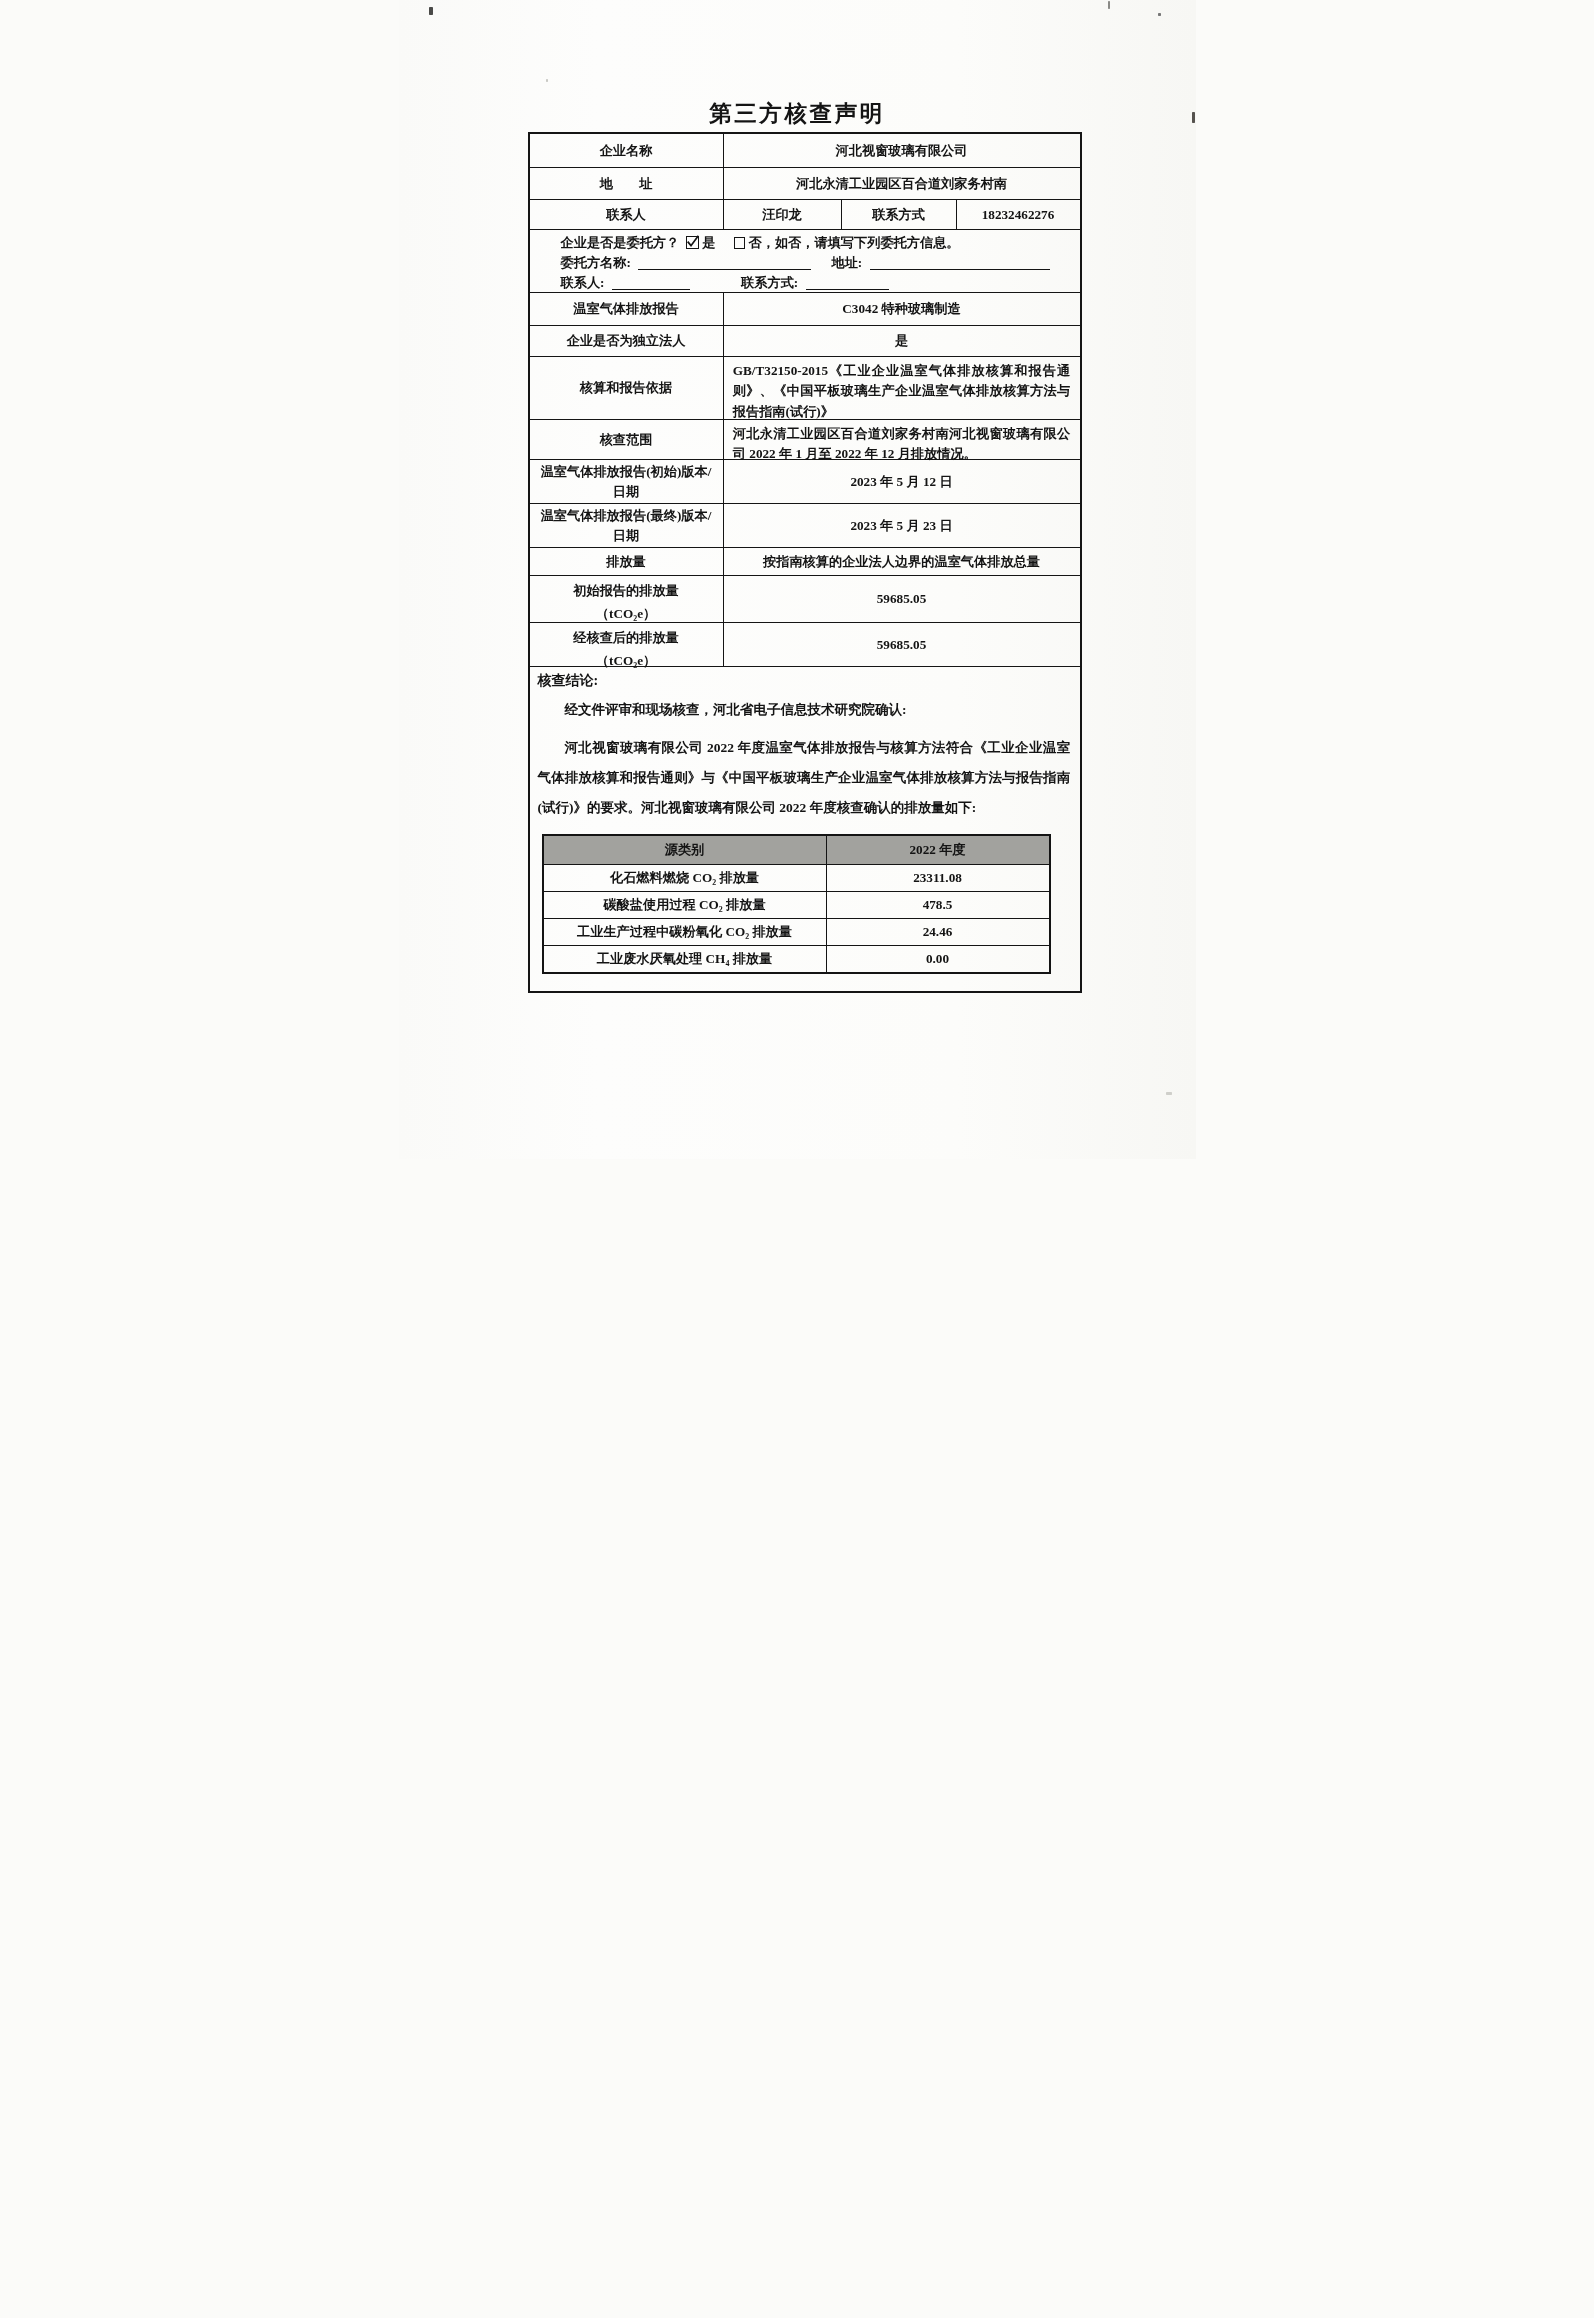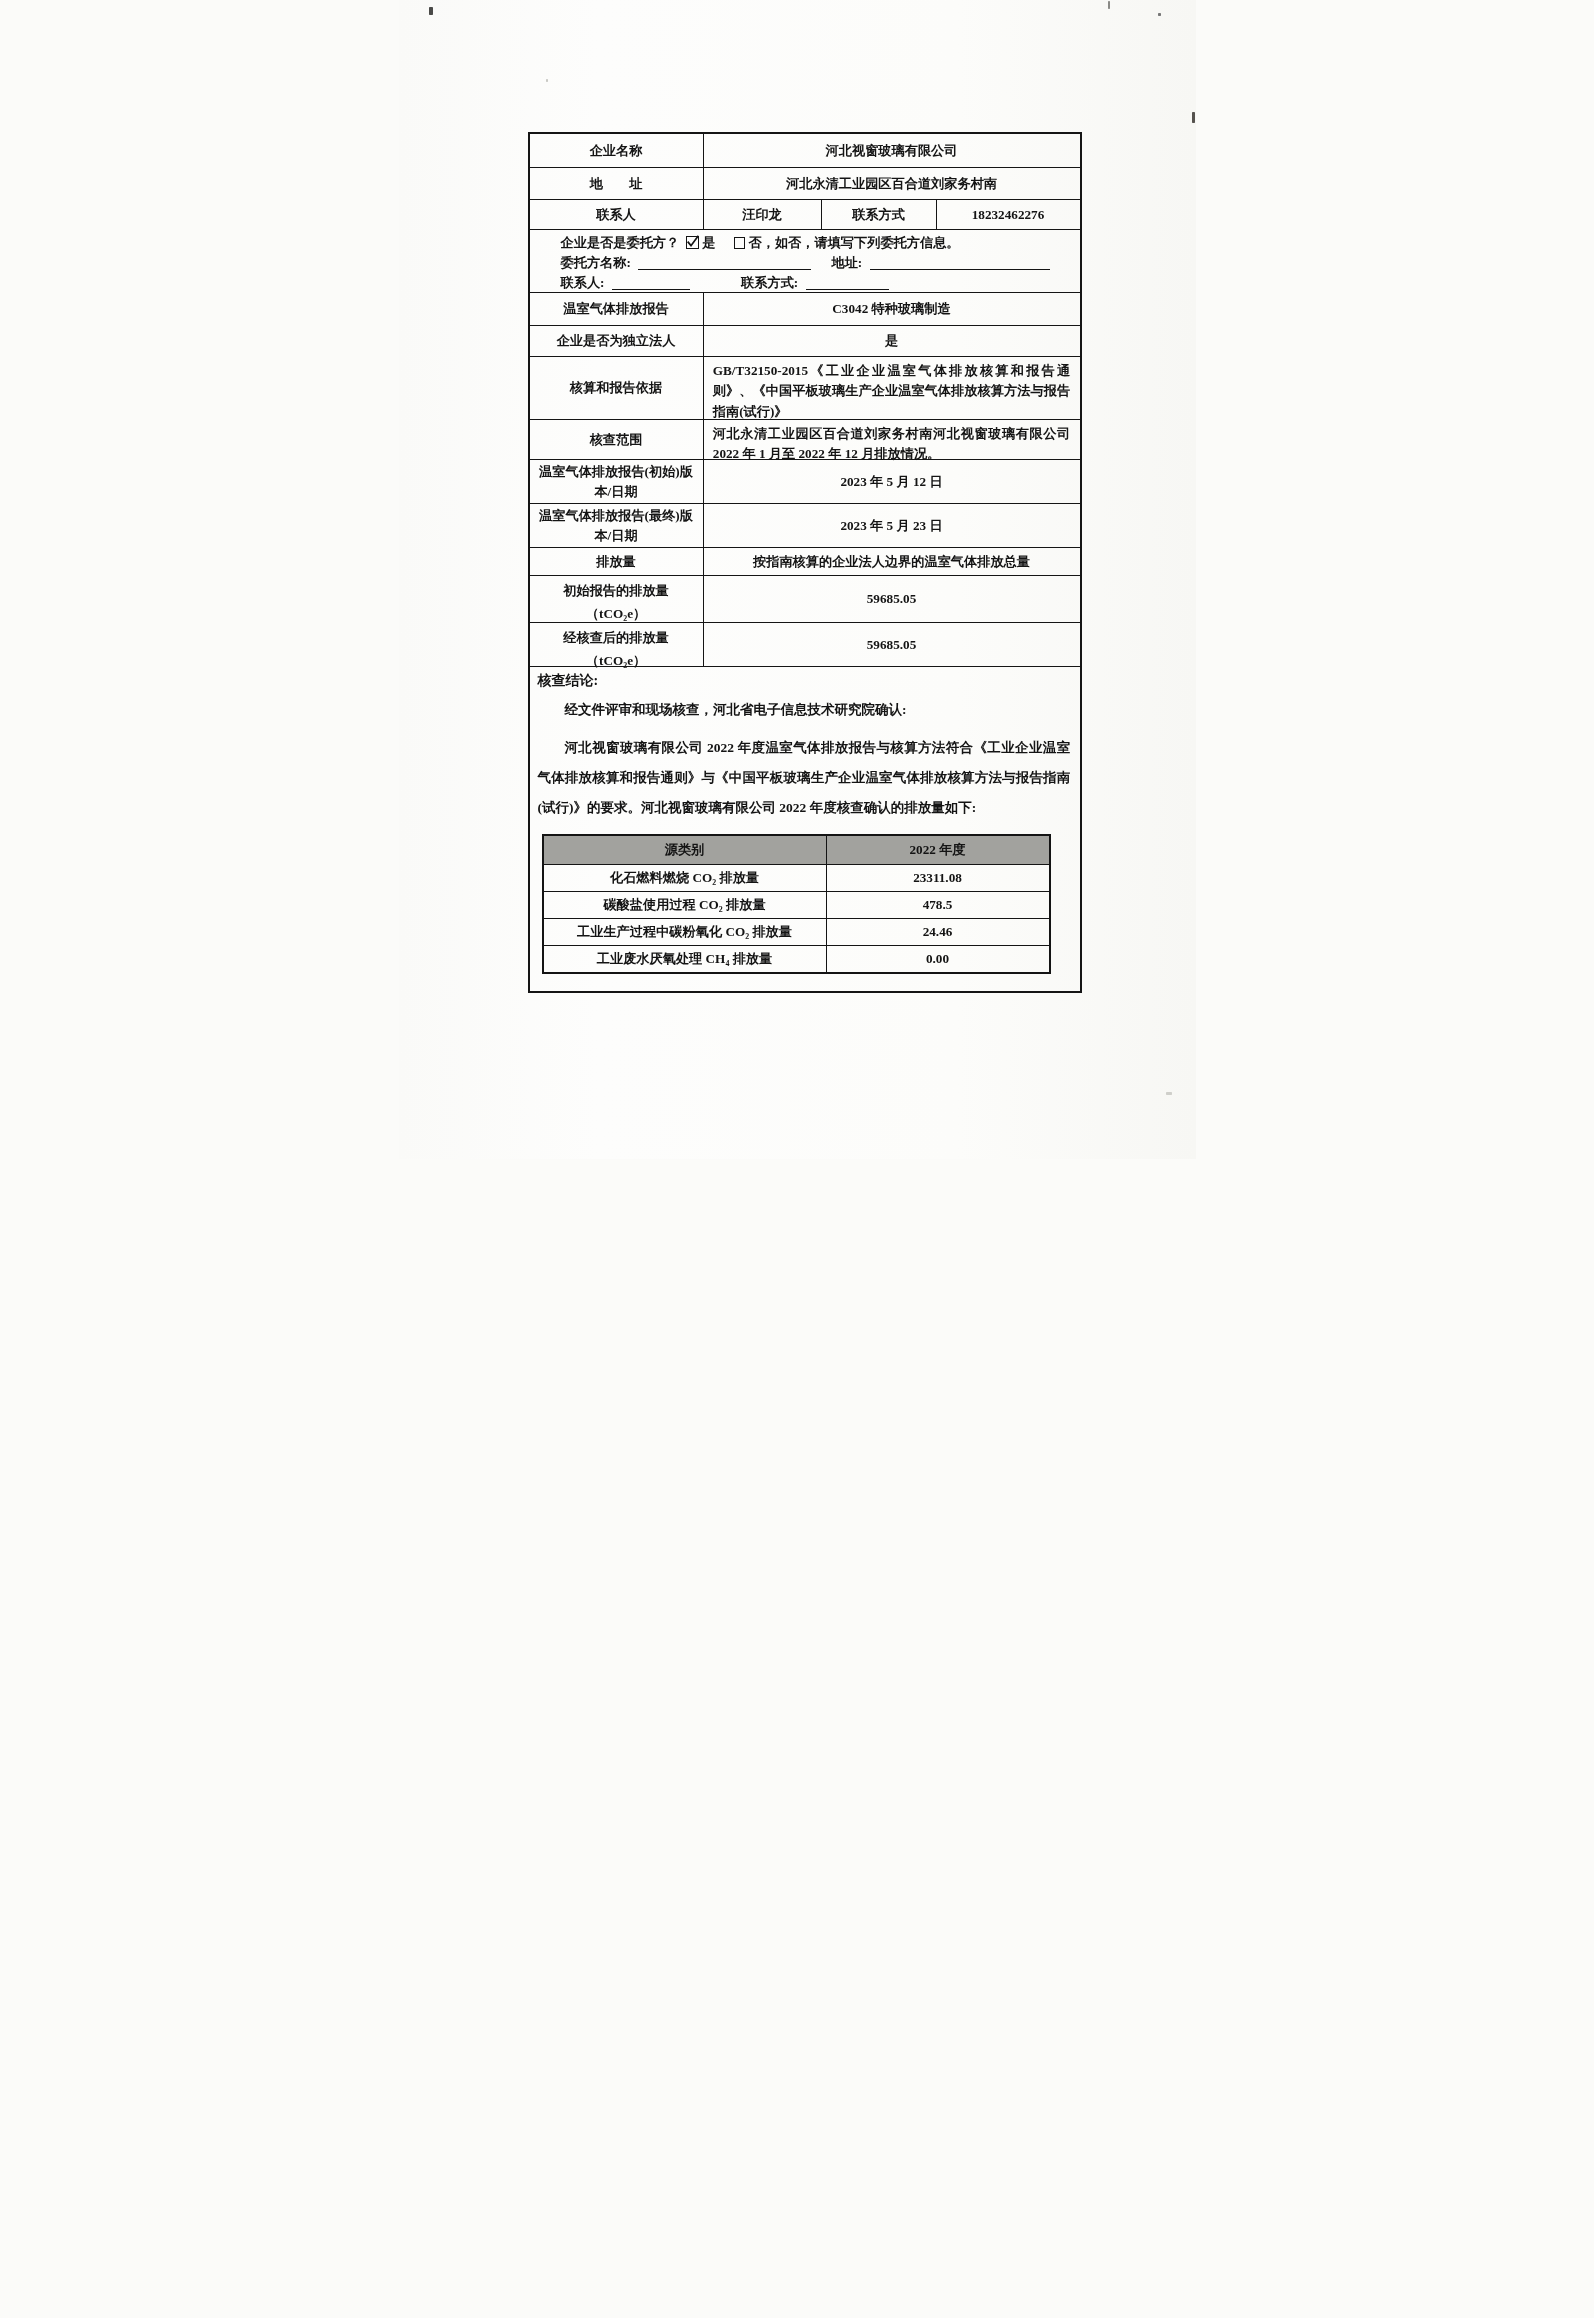--- a/index.html
+++ b/index.html
@@ -25,21 +25,21 @@
     position:absolute;left:129px;top:132px;width:554px;
     border:2px solid #151515;box-sizing:border-box;
     font-weight:700;
   }
   .trow{display:flex;box-sizing:border-box;border-bottom:1.3px solid #151515;}
   .trow:last-child{border-bottom:none;}
   .cell{
     box-sizing:border-box;display:flex;align-items:center;justify-content:center;
     text-align:center;font-size:13.2px;padding:1.3px 5.3px;line-height:1.45;
   }
-  .cell.lab{width:174px;flex:none;border-right:1.3px solid #151515;}
+  .cell.lab{width:194px;flex:none;border-right:1.3px solid #151515;}
   .cell.val{flex:1;}
   .cell.left{justify-content:flex-start;text-align:justify;padding:4px 9.3px;display:block;}
   .wide-gap{white-space:pre-wrap;}
   .lab2{display:block;padding-top:4px;}
   .h51{height:34px}.h48{height:32px}.h46{height:30px}.h95{height:63px}
   .h50{height:33px}.h47{height:31px}.h61{height:40px}.h67{height:44px}
   .h42{height:28px}.h71{height:47px}.h58{height:38px}
   
   .cw178{width:118px;flex:none;border-right:1.3px solid #151515;}
   .cw174{width:115px;flex:none;border-right:1.3px solid #151515;}
@@ -72,20 +72,21 @@
   .ecell.yr{flex:1;}
   .eheader .ecell{height:28px;background:#a2a29e;}
   
   .speck{position:absolute;border-radius:0.7px;}
 </style>
 </head>
 <body>
 
 <div class="page">
 
+  <div class="doc-title">第三方核查声明</div>
 
   <div class="main-table">
 
     <div class="trow h51">
       <div class="cell lab">企业名称</div>
       <div class="cell val">河北视窗玻璃有限公司</div>
     </div>
 
     <div class="trow h48">
       <div class="cell lab wide-gap">地　　址</div>

